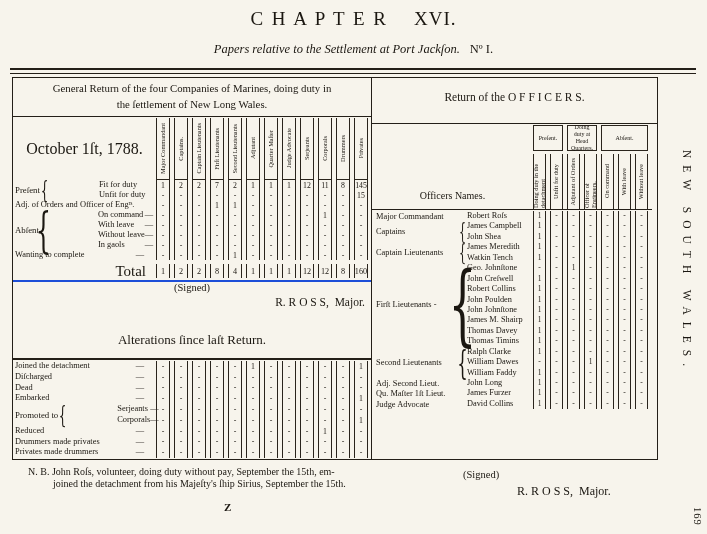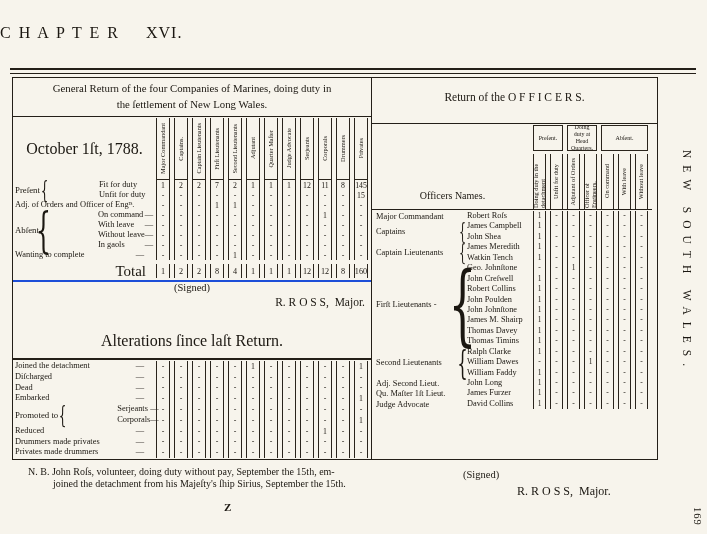--- a/index.html
+++ b/index.html
@@ -1,19 +1,19 @@
 <!DOCTYPE html>
 <html><head>
 <meta charset="utf-8">
 <style>
   html,body{margin:0;padding:0;background:#e9e7e0;}
   .page{position:relative;width:707px;height:534px;background:#f7f4ec;color:#1b1711;
         font-family:"Liberation Serif","DejaVu Serif",serif;overflow:hidden;}
   
-  .chapter{position:absolute;top:24px;left:0;width:100%;text-align:left;font-size:16px;letter-spacing:2px;}
+  .chapter{position:absolute;top:8px;left:0;width:100%;text-align:center;font-size:19px;letter-spacing:2px;}
   .chapter .chnum{margin-left:26px;letter-spacing:1px;}
   .subtitle{position:absolute;top:42px;left:0;width:100%;text-align:center;font-size:12.5px;}
   .subtitle .it{font-style:italic;}
   .subtitle .no{margin-left:10px;}
   .top-rule{position:absolute;top:68px;left:10px;width:686px;height:3px;
             border-top:2.2px solid #241f18;border-bottom:1px solid #241f18;}
   
   .main-box{position:absolute;top:77px;left:12px;width:646px;height:383px;
             border:1.5px solid #241f18;display:flex;box-sizing:border-box;}
   .left-panel{position:relative;width:358px;flex:0 0 358px;border-right:1.5px solid #241f18;}
@@ -48,21 +48,21 @@
   #alt-grid .vrow{height:10.8px;}
   .val{box-sizing:border-box;border-left:1px solid #2a241c;border-right:1px solid #2a241c;
        display:flex;align-items:center;justify-content:center;font-size:7.8px;}
   #gr-grid .val,#alt-grid .val,#gr-total-cells .val{width:14px;flex:0 0 14px;margin-right:4px;}
   .gr-total-label{margin-top:4px;height:14px;line-height:14px;text-align:right;padding-right:10px;font-size:15px;}
   #gr-total-cells{display:flex;margin-top:4px;height:14px;}
   #gr-total-cells .val{font-size:8.2px;}
   .gr-signed{position:absolute;top:204px;left:0;width:100%;}
   .s-label{text-align:center;font-size:10.5px;}
   .s-name{text-align:right;padding-right:6px;font-size:11.5px;margin-top:3px;}
-  .alt-title{position:absolute;top:254px;left:0;width:100%;text-align:center;font-size:16px;}
+  .alt-title{position:absolute;top:254px;left:0;width:100%;text-align:center;font-size:13px;}
   .alt-table{position:absolute;top:280px;left:0;width:358px;bottom:0;display:flex;box-sizing:border-box;
              border-top:2px solid #241f18;padding-top:1px;}
   
   .off-title{position:absolute;top:0;left:0;width:100%;height:46px;box-sizing:border-box;
              border-bottom:1.5px solid #241f18;text-align:center;font-size:11.5px;padding-top:13px;}
   .off-header{position:absolute;top:47px;left:0;width:280px;height:85px;display:flex;
               box-sizing:border-box;border-bottom:1.2px solid #241f18;}
   .off-names{width:161px;flex:0 0 161px;display:flex;align-items:flex-end;justify-content:center;
              font-size:10px;padding-bottom:8px;box-sizing:border-box;}
   .off-colarea{display:flex;flex-direction:column;}
@@ -89,20 +89,23 @@
   .pagenum{position:absolute;bottom:8px;right:4px;writing-mode:vertical-rl;font-size:10.5px;letter-spacing:1px;}
 </style>
 </head>
 <body>
 
 <div class="page">
 
   <div class="chapter">
     <span>C H A P T E R</span><span class="chnum">XVI.</span>
   </div>
+  <div class="subtitle">
+    <span class="it">Papers relative to the Settlement at Port Jackſon.</span><span class="no">Nº I.</span>
+  </div>
   <div class="top-rule"></div>
 
   <div class="main-box">
 
     <div class="left-panel">
       <div class="gr-title">
         <div>General Return of the four Companies of Marines, doing duty in</div>
         <div>the ſettlement of New Long Wales.</div>
       </div>
       <div class="gr-header">

